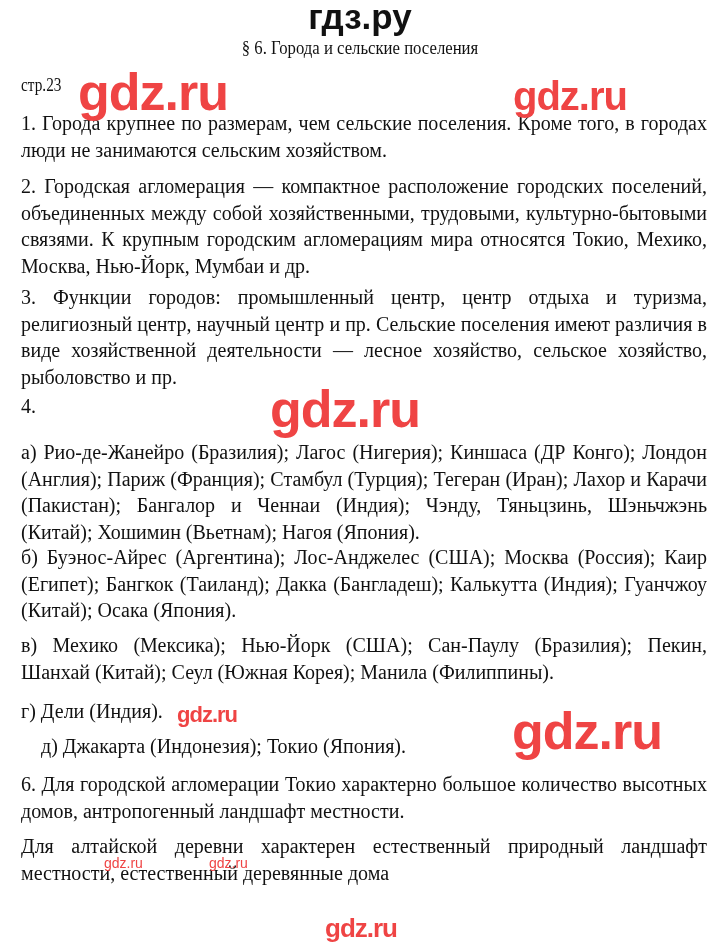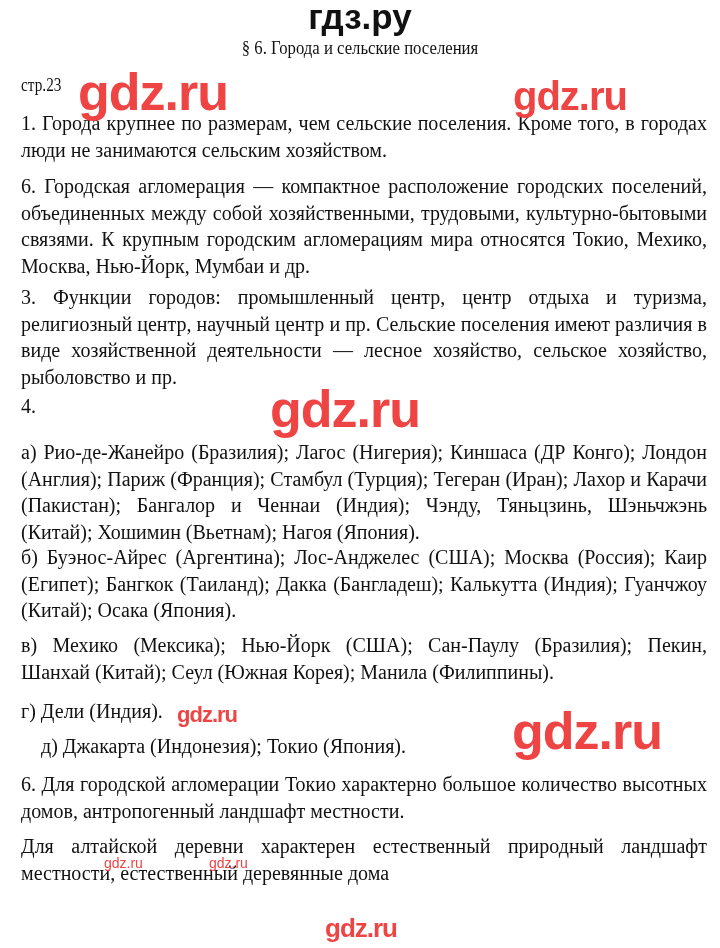--- a/index.html
+++ b/index.html
@@ -101,21 +101,21 @@
 
 <div class="title">§ 6. Города и сельские поселения</div>
 
 <div class="page-ref">стр.23</div>
 
 <p class="para" style="top:110px;">
   <span class="inner">1. Города крупнее по размерам, чем сельские поселения. Кроме того, в городах люди не занимаются сельским хозяйством.</span>
 </p>
 
 <p class="para" style="top:173px;">
-  <span class="inner">6. Городская агломерация — компактное расположение городских поселений, объединенных между собой хозяйственными, трудовыми, культурно-бытовыми связями. К крупным городским агломерациям мира относятся Токио, Мехико, Москва, Нью-Йорк, Мумбаи и др.</span>
+  <span class="inner">2. Городская агломерация — компактное расположение городских поселений, объединенных между собой хозяйственными, трудовыми, культурно-бытовыми связями. К крупным городским агломерациям мира относятся Токио, Мехико, Москва, Нью-Йорк, Мумбаи и др.</span>
 </p>
 
 <p class="para" style="top:284px;">
   <span class="inner">3. Функции городов: промышленный центр, центр отдыха и туризма, религиозный центр, научный центр и пр. Сельские поселения имеют различия в виде хозяйственной деятельности — лесное хозяйство, сельское хозяйство, рыболовство и пр.</span>
 </p>
 
 <p class="para" style="top:393px;">
   <span class="inner">4.</span>
 </p>
 

